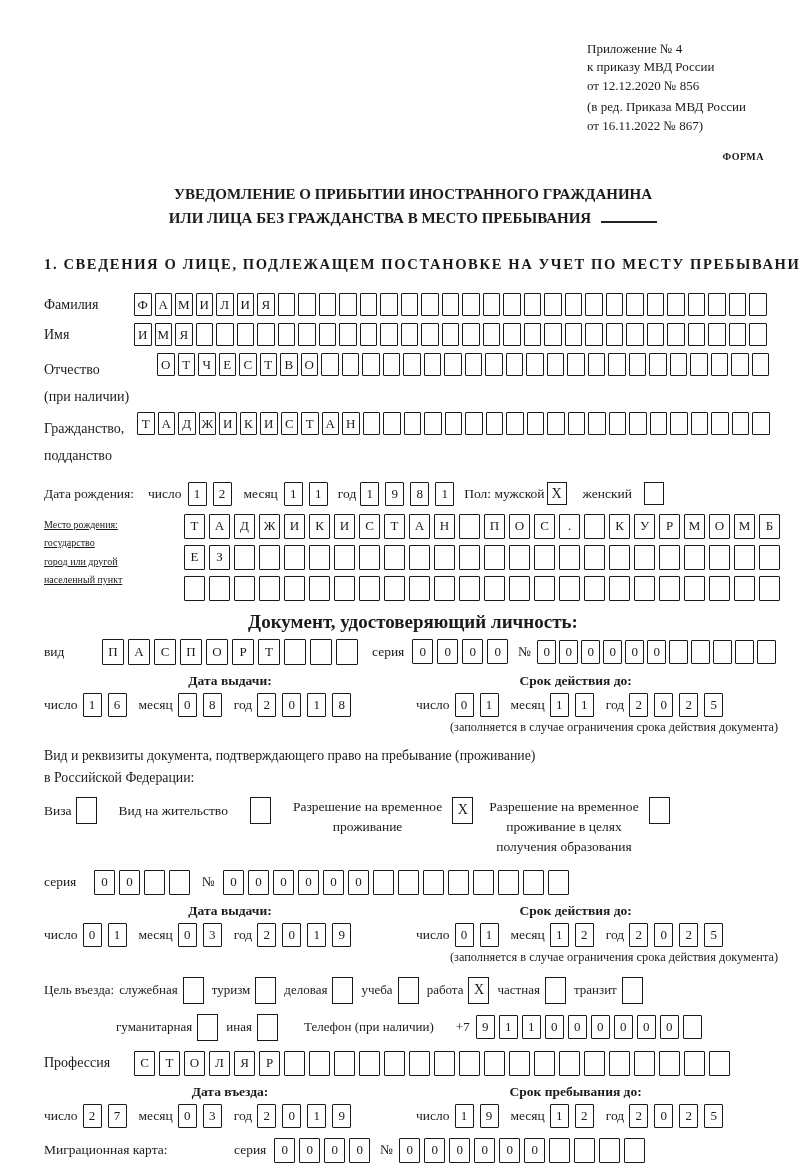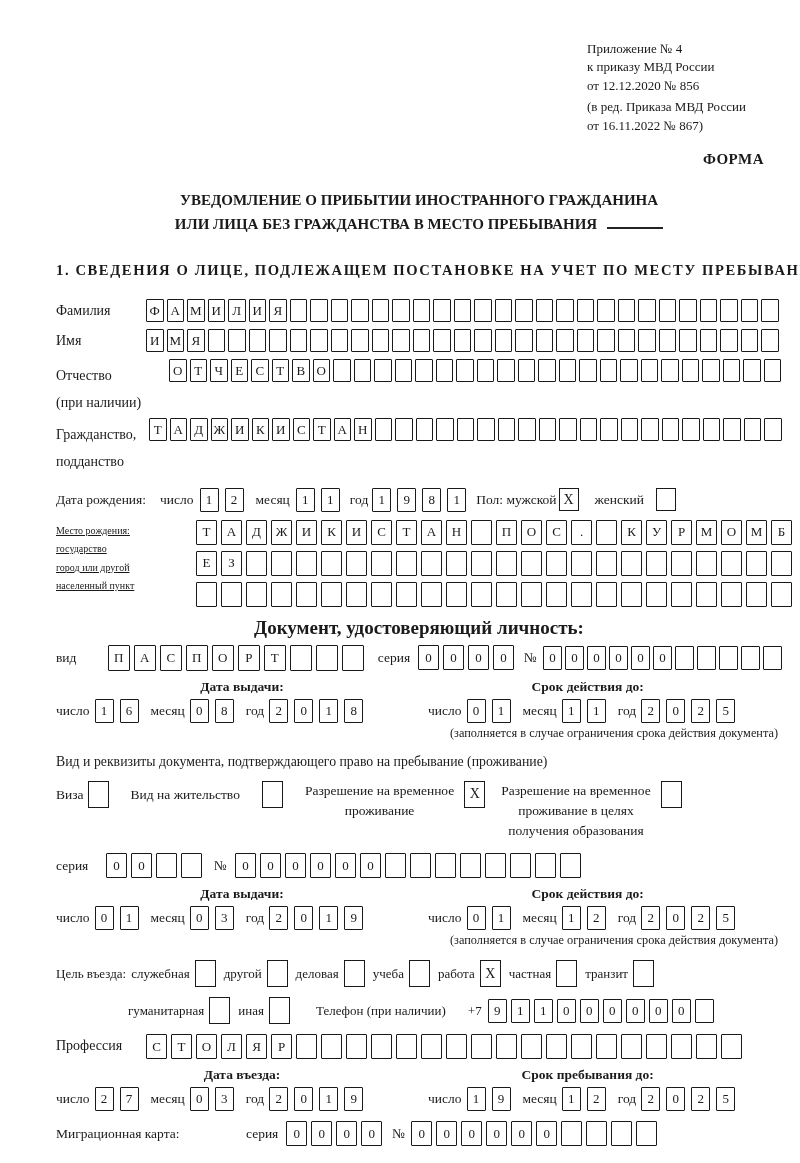--- a/index.html
+++ b/index.html
@@ -1,25 +1,25 @@
 <!DOCTYPE html>
 <html><head>
 <meta charset="utf-8">
 <style>
   * { margin:0; padding:0; box-sizing:border-box; }
   body {
     width:800px; height:1163px; background:#ffffff; color:#1a1a1a;
     font-family:"Liberation Serif","DejaVu Serif",serif; overflow:hidden;
   }
-  .page { width:800px; height:1151px; padding:40px 18px 0 56px; }
+  .page { width:800px; height:1151px; padding:40px 18px 0 44px; }
 
   
   .annex { margin-left:auto; width:195px; font-size:13px; line-height:1.42; }
   .annex .grp2 { margin-top:3px; }
-  .forma { text-align:right; padding-right:18px; font-weight:bold; font-size:15px; margin-top:16px; letter-spacing:.5px; }
+  .forma { text-align:right; padding-right:18px; font-weight:bold; font-size:10px; margin-top:16px; letter-spacing:.5px; }
   .title { text-align:center; font-weight:bold; font-size:15px; line-height:1.6; margin-top:20px; }
   .blank-underline { display:inline-block; width:56px; border-bottom:2.2px solid #222; margin-left:10px; }
   .section-title { font-weight:bold; font-size:14.6px; letter-spacing:1.6px; margin-top:26px; white-space:nowrap; }
 
   
   .frow { display:flex; align-items:flex-start; margin-top:7px; }
   .flabel { font-size:14px; padding-top:4px; flex-shrink:0; }
   .w90 {width:90px;} .w113{width:113px;} .w93{width:93px;} .w152{width:152px;}
   .two-line { line-height:1.9; }
 
@@ -449,20 +449,21 @@
             <span class="cell">2</span>
             <span class="cell">5</span>
           </span>
       </div>
     </div>
   </div>
   <div class="note">(заполняется в случае ограничения срока действия документа)</div>
 
   <div class="plain">
     <div>Вид и реквизиты документа, подтверждающего право на пребывание (проживание)</div>
+    <div>в Российской Федерации:</div>
   </div>
 
   <div class="permit-row">
     <span class="opt">
       <span style="padding-top:6px;">Виза</span>
       <span class="checkbox" style="margin-left:4px;"></span>
     </span>
     <span class="opt" style="margin-left:22px;">
       <span style="padding-top:6px;">Вид на жительство</span>
       <span class="checkbox" style="margin-left:22px;"></span>
@@ -556,21 +557,21 @@
           </span>
       </div>
     </div>
   </div>
   <div class="note">(заполняется в случае ограничения срока действия документа)</div>
 
   <div class="purpose-row">
     <span>Цель въезда:</span>
     <span style="margin-left:5px;">служебная</span>
     <span class="checkbox"></span>
-    <span>другой</span>
+    <span>туризм</span>
     <span class="checkbox"></span>
     <span>деловая</span>
     <span class="checkbox"></span>
     <span>учеба</span>
     <span class="checkbox"></span>
     <span>работа</span>
     <span class="checkbox">X</span>
     <span>частная</span>
     <span class="checkbox"></span>
     <span>транзит</span>

